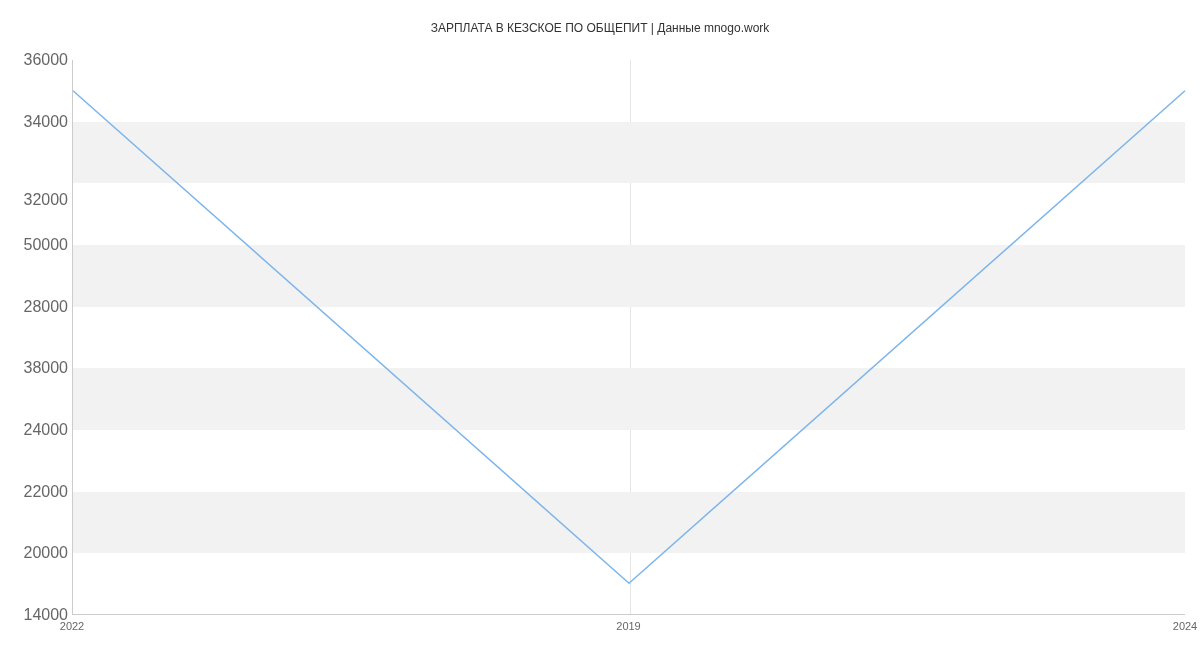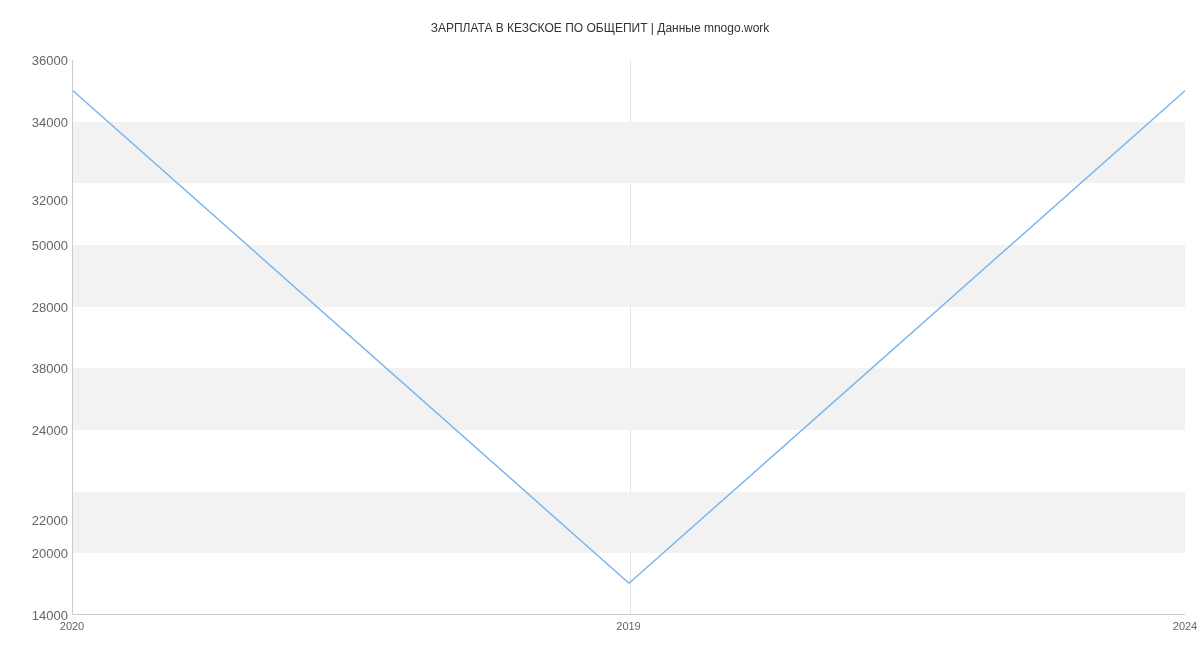--- a/index.html
+++ b/index.html
@@ -38,21 +38,21 @@
   .band {
     position: absolute;
     left: 0;
     width: 100%;
     background: #f2f2f2;
   }
   .y-tick {
     position: absolute;
     right: 1132px;
     transform: translateY(-50%);
-    font-size: 13px;
+    font-size: 16px;
     color: #666666;
     text-align: right;
     width: 60px;
   }
   .x-tick {
     position: absolute;
     top: 605px;
     font-size: 11px;
     color: #666666;
     transform: translateX(-50%);
@@ -92,24 +92,24 @@
       <div class="band" style="top: 308.333px; height: 61.6667px;"></div>
       <div class="band" style="top: 431.667px; height: 61.6667px;"></div>
 
     <svg class="line-layer" viewBox="0 0 1113 555" preserveAspectRatio="none">
       <polyline class="data-line" points="0.0,30.8 556.5,524.2 1113.0,30.8"></polyline>
     </svg>
   </div>
 
 <div class="y-tick" style="top: 600px;">14000</div>
     <div class="y-tick" style="top: 538.333px;">20000</div>
-    <div class="y-tick" style="top: 476.667px; margin-top: 28px;">22000</div>
+    <div class="y-tick" style="top: 476.667px;">22000</div>
     <div class="y-tick" style="top: 415px;">24000</div>
     <div class="y-tick" style="top: 353.333px;">38000</div>
     <div class="y-tick" style="top: 291.667px;">28000</div>
     <div class="y-tick" style="top: 230px;">50000</div>
     <div class="y-tick" style="top: 168.333px; margin-top: 17px;">32000</div>
     <div class="y-tick" style="top: 106.667px; text-align: right;">34000</div>
     <div class="y-tick" style="top: 45px;">36000</div>
-    <div class="x-tick" style="left: 72px;">2020</div>
+    <div class="x-tick" style="left: 72px;">2022</div>
     <div class="x-tick" style="left: 628.5px;">2019</div>
     <div class="x-tick" style="left: 1185px;">2024</div>
   </div>
 
 </body></html>

